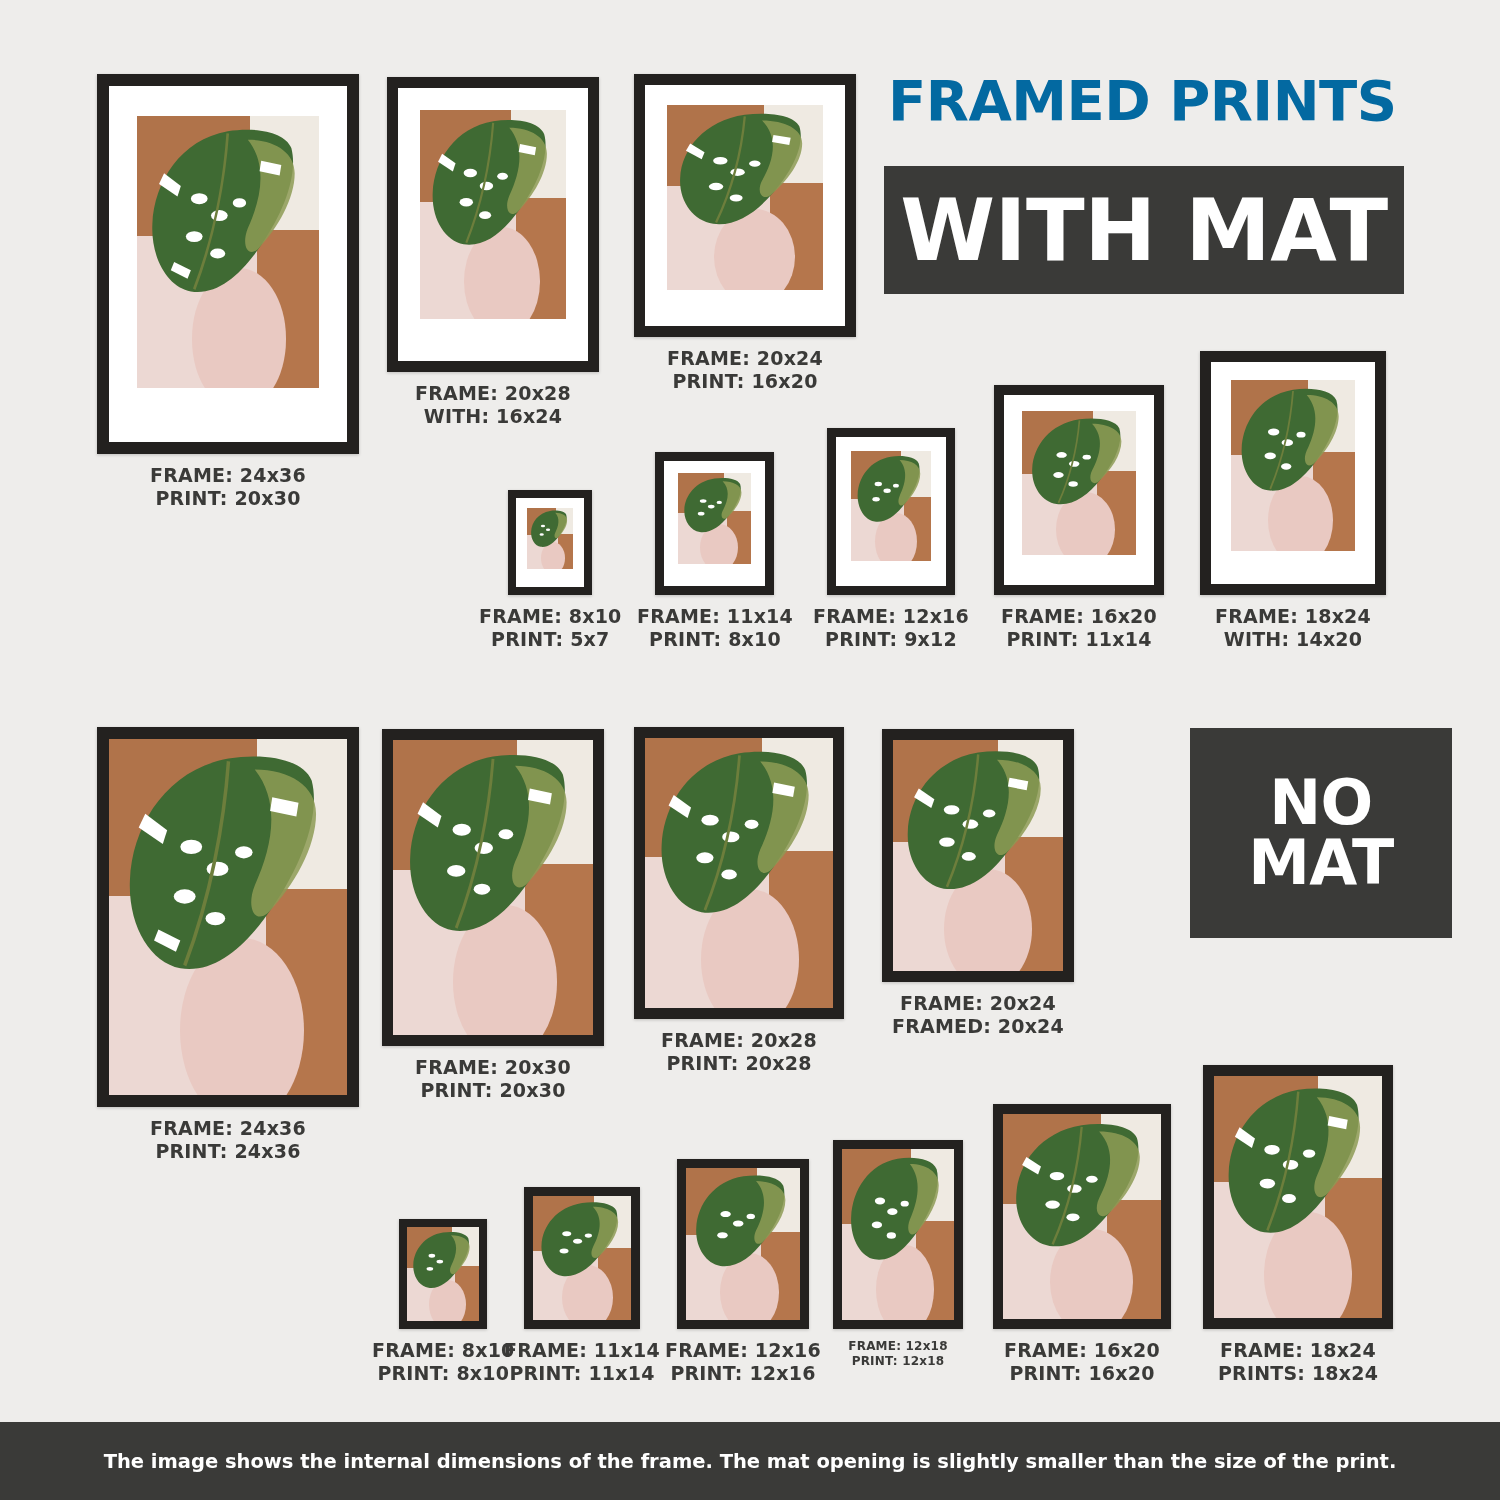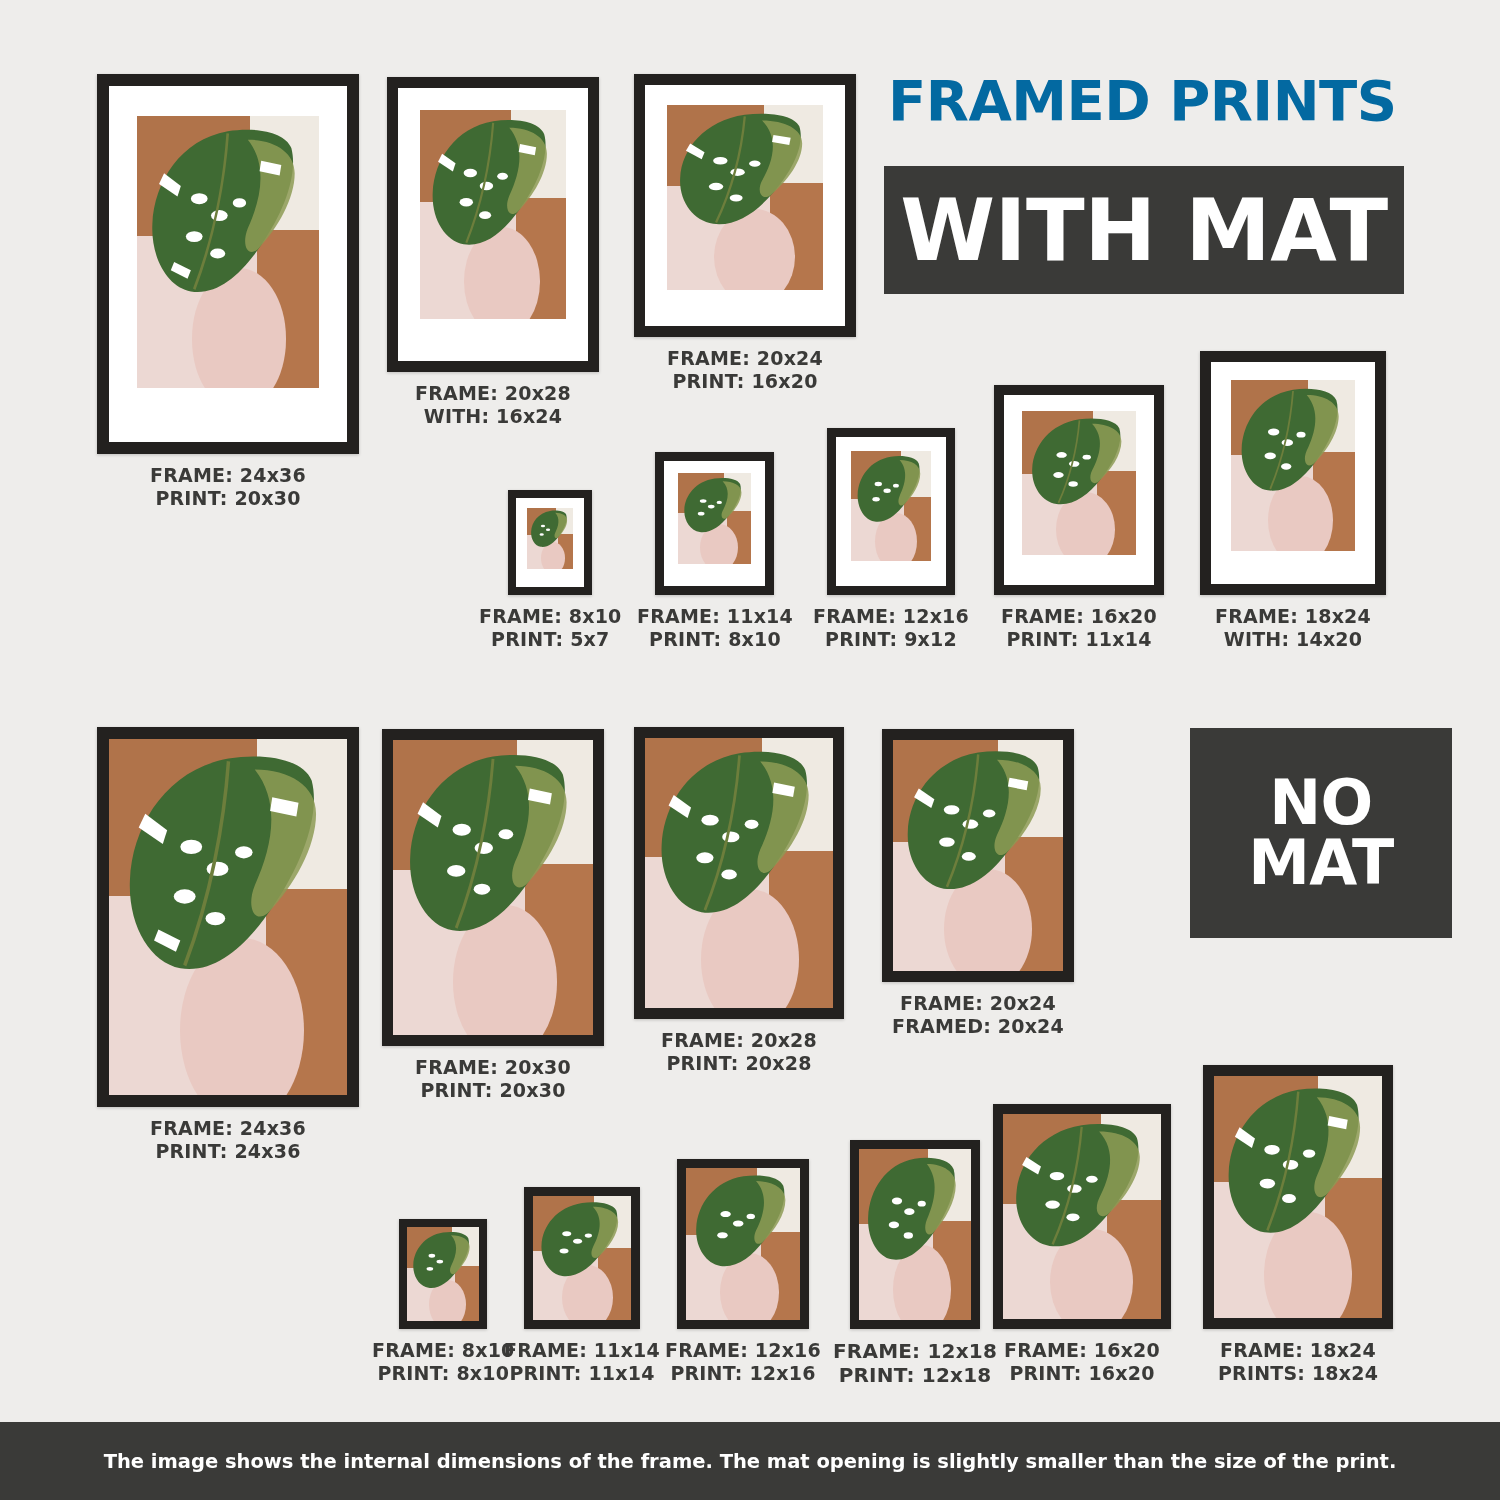--- a/index.html
+++ b/index.html
@@ -691,21 +691,21 @@
                 <ellipse cx="33" cy="34" rx="5" ry="2.6"></ellipse>
                 <ellipse cx="45" cy="42" rx="5" ry="2.6"></ellipse>
                 <ellipse cx="57" cy="36" rx="4" ry="2.2"></ellipse>
                 <ellipse cx="30" cy="52" rx="5" ry="2.6"></ellipse>
                 <ellipse cx="44" cy="60" rx="4.5" ry="2.4"></ellipse>
               </g>
           </svg>
         </div>
       </div>
     </div>
-    <div class="caption" style="font-size:20px;text-align:center;">
+    <div class="caption" style="font-size:12px;text-align:center;">
       <div>FRAME: 12x18</div>
       <div>PRINT: 12x18</div>
     </div>
   </div>
 
   <div class="item" style="left:993px; top:1104px;">
     <div class="frame" style="width:178px; height:225px;">
       <div class="art" style="left:10px; top:10px; right:10px; bottom:10px;">
         <div class="bg-beige"></div>
           <div class="brown-top"></div>

